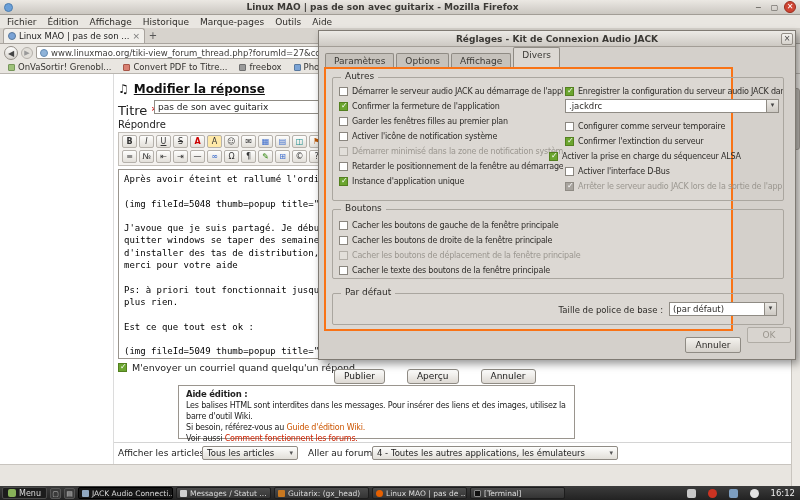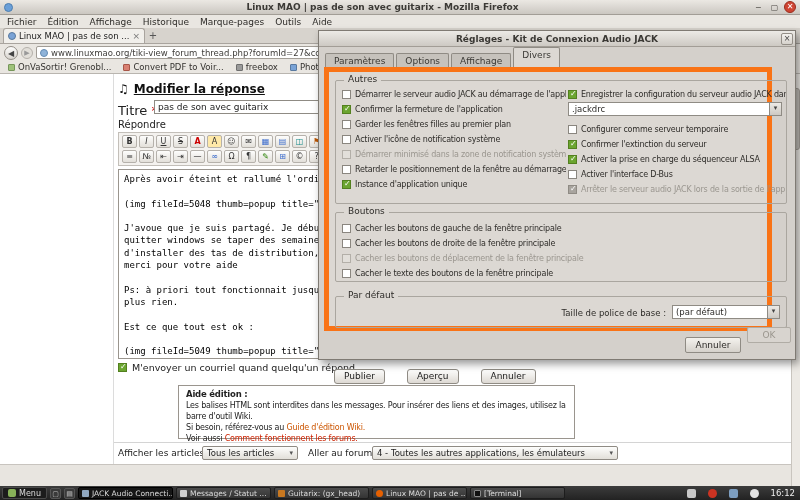--- a/index.html
+++ b/index.html
@@ -68,21 +68,21 @@
   .vscroll { position:absolute; right:0; top:0; width:9px; height:100%; background:#ece9e4; border-left:1px solid #c9c5bf; }
   .vthumb { position:absolute; left:1px; top:14px; width:7px; height:62px; background:#c2beb8; border:1px solid #a29d96; border-radius:3px; }
 
   
   .dlg { position:absolute; left:318px; top:30px; width:478px; height:330px; background:#d4d0cb; border:1px solid #7f7a73; box-shadow:3px 4px 8px rgba(0,0,0,.4); z-index:10; color:#2e2c29; }
   .dlg-tbar { height:16px; background:linear-gradient(#eceae6,#cdc9c3); border-bottom:1px solid #a29d96; display:flex; align-items:center; justify-content:center; font-size:9px; font-weight:bold; color:#3a3834; position:relative; }
   .dlg-close { position:absolute; right:2px; top:2px; width:12px; height:12px; border:1px solid #938e87; border-radius:2px; background:linear-gradient(#f4f2ee,#d5d1cb); text-align:center; line-height:10px; font-size:8px; font-weight:normal; color:#444; }
   .dtabs { position:absolute; left:6px; top:20px; display:flex; align-items:flex-end; height:17px; }
   .dtab { height:15px; padding:2px 8px 0; font-size:9px; background:#c6c2bc; border:1px solid #8f8b84; border-bottom:none; border-radius:2px 2px 0 0; margin-right:2px; color:#3a3834; }
   .dtab.active { background:#dcd8d3; height:21px; }
-  .dpage { position:absolute; left:5px; top:36px; width:448px; height:264px; border:5px solid #f97316; background:#dcd8d3; }
+  .dpage { position:absolute; left:5px; top:36px; width:409px; height:264px; border:2px solid #f97316; background:#dcd8d3; }
   .grp { position:absolute; border:1px solid #aaa69f; border-radius:2px; }
   .legend { position:absolute; top:-7px; left:8px; background:#dcd8d3; padding:0 4px; font-size:9px; }
   .cbrow { position:absolute; display:flex; gap:4px; align-items:center; height:11px; font-size:8px; letter-spacing:-0.2px; white-space:nowrap; overflow:hidden; }
   .cb { width:9px; height:9px; border:1px solid #8a867f; background:#fff; position:relative; flex:none; }
   .cb.checked { background:#6ba52f; border-color:#53801f; }
   .cb.checked::after { content:"✓"; position:absolute; left:1px; top:-2px; color:#fff; font-size:8px; }
   .cb.disabled { background:#e2dfda; border-color:#b3afa8; }
   .cb.checked.disabled { background:#a8a49e; border-color:#8f8b84; }
   .cbl.disabled { color:#9a968f; }
   .combo { position:absolute; height:14px; background:#fff; border:1px solid #8f8b84; display:flex; align-items:center; font-size:8.5px; padding-left:3px; }
@@ -155,21 +155,21 @@
       <span class="navicon">⟳</span>
       <span class="navicon">☆</span>
     </div>
     <div class="bmbar">
       <span class="bm">
           <span class="bmicon"></span>
           <span>OnVaSortir! Grenobl...</span>
         </span>
       <span class="bm">
           <span class="bmicon"></span>
-          <span>Convert PDF to Voir...</span>
+          <span>Convert PDF to Titre...</span>
         </span>
       <span class="bm">
           <span class="bmicon"></span>
           <span>freebox</span>
         </span>
       <span class="bm">
           <span class="bmicon"></span>
           <span>Photo Editor | iPiccy...</span>
         </span>
     </div>
@@ -329,21 +329,21 @@
           <span class="carr">▾</span>
         </div>
         <div class="cbrow" style="left:232px;top:43px;width:218px">
           <span class="cb"></span>
           <span class="cbl">Configurer comme serveur temporaire</span>
         </div>
         <div class="cbrow" style="left:232px;top:58px;width:218px">
           <span class="cb checked"></span>
           <span class="cbl">Confirmer l'extinction du serveur</span>
         </div>
-        <div class="cbrow" style="left:232px;top:73px;width:218px">
+        <div class="cbrow" style="left:216px;top:73px;width:218px">
           <span class="cb checked"></span>
           <span class="cbl">Activer la prise en charge du séquenceur ALSA</span>
         </div>
         <div class="cbrow" style="left:232px;top:88px;width:218px">
           <span class="cb"></span>
           <span class="cbl">Activer l'interface D-Bus</span>
         </div>
         <div class="cbrow" style="left:232px;top:103px;width:218px">
           <span class="cb checked disabled"></span>
           <span class="cbl disabled">Arrêter le serveur audio JACK lors de la sortie de l'application</span>

